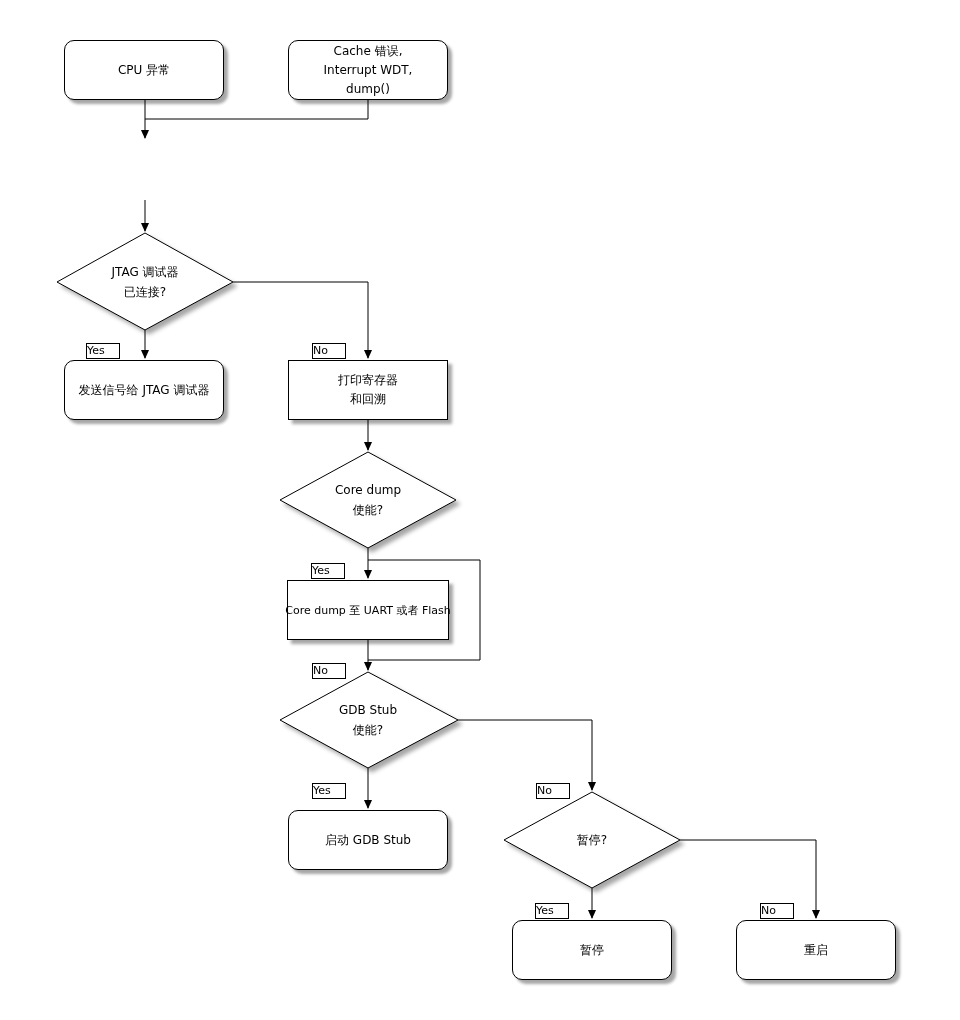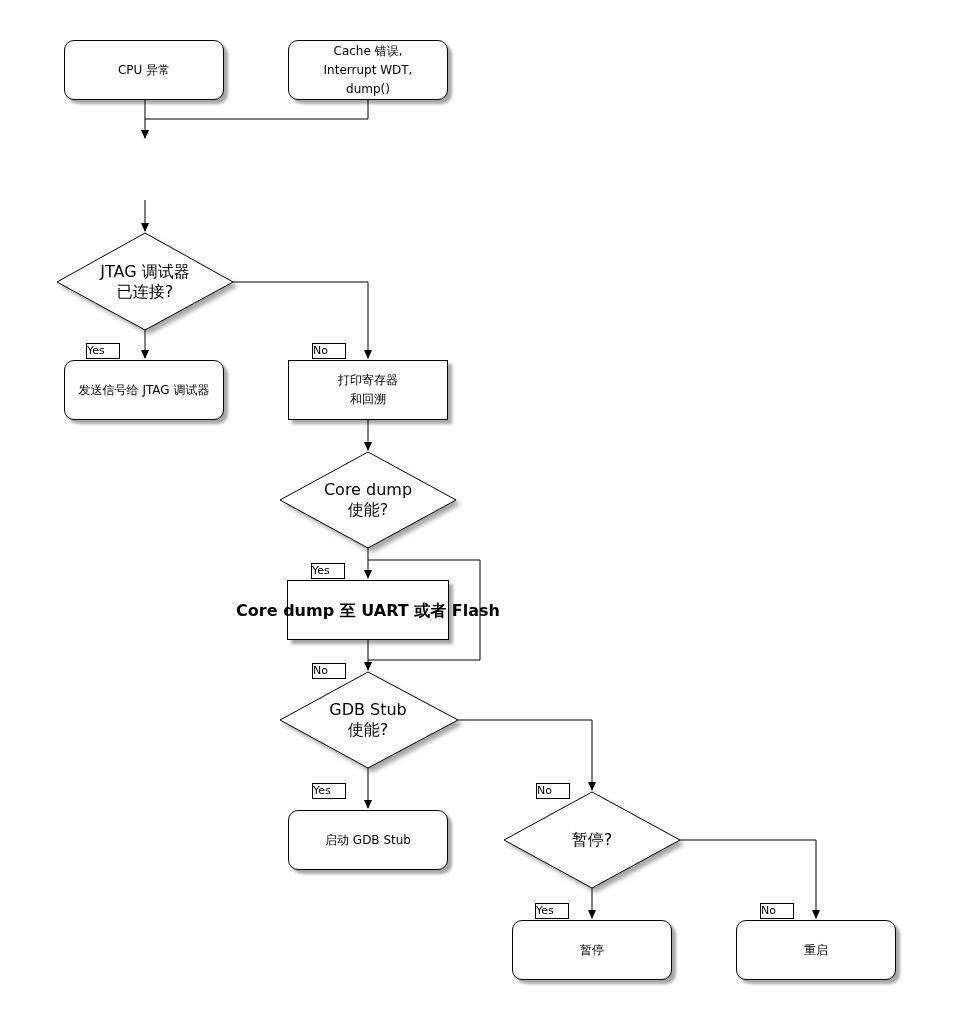--- a/index.html
+++ b/index.html
@@ -32,26 +32,26 @@
     align-items: center;
     justify-content: center;
     text-align: center;
     font-size: 12px;
     line-height: 19px;
     z-index: 2;
     box-shadow: 4px 4px 3px rgba(0,0,0,0.35);
   }
   .node.rounded { border-radius: 10px; }
   .node span { display: block; white-space: nowrap; }
-  .node.small-text { font-size: 16px; font-weight: bold; }
+  .node.small-text { font-size: 11px; }
   .diamond-label {
     position: absolute;
     transform: translate(-50%, -50%);
     text-align: center;
-    font-size: 16px;
+    font-size: 12px;
     line-height: 20px;
     z-index: 2;
     background: transparent;
   }
   .diamond-label span { display: block; white-space: nowrap; }
   .edge-label {
     position: absolute;
     box-sizing: border-box;
     width: 34px;
     height: 16px;

